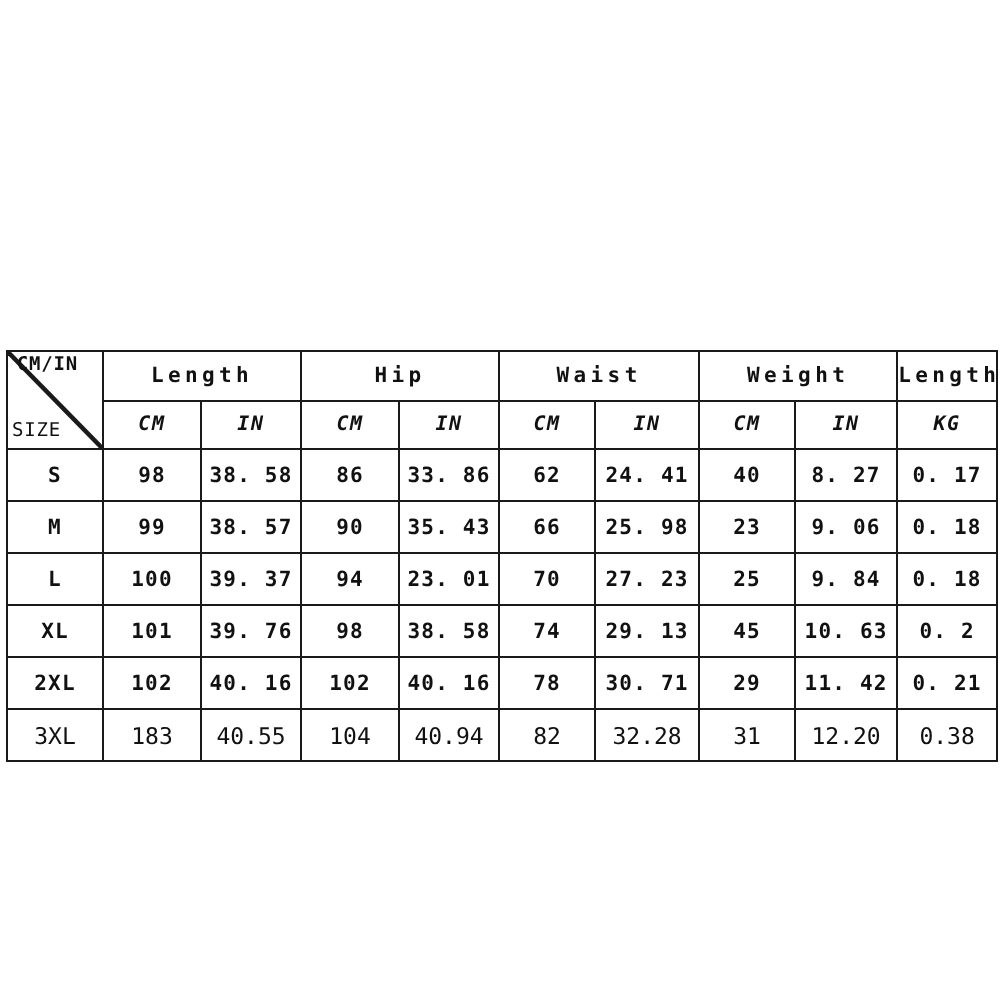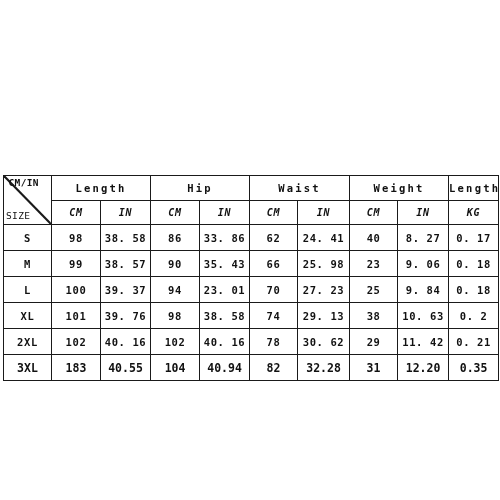--- a/index.html
+++ b/index.html
@@ -72,21 +72,21 @@
 
   
   tr.data-row td {
     height: 25px;
     font-size: 10.5px;
     letter-spacing: 0.6px;
   }
 
   
   tr.data-row.bold-row td {
-    font-weight: bold;
+    font-weight: normal;
     font-size: 11.5px;
     letter-spacing: 0px;
   }
 
   
   td.cm-cell {
     background: #c8e0b4;
   }
 
   
@@ -229,48 +229,48 @@
         </tr>
 
         <tr class="data-row">
           <td>XL</td>
           <td class="cm-cell">101</td>
           <td>39. 76</td>
           <td class="cm-cell">98</td>
           <td>38. 58</td>
           <td class="cm-cell">74</td>
           <td>29. 13</td>
-          <td class="cm-cell">38</td>
+          <td class="cm-cell">45</td>
           <td>10. 63</td>
           <td>0. 2</td>
         </tr>
 
         <tr class="data-row">
           <td>2XL</td>
           <td class="cm-cell">102</td>
           <td>40. 16</td>
           <td class="cm-cell">102</td>
           <td>40. 16</td>
           <td class="cm-cell">78</td>
-          <td>30. 62</td>
+          <td>30. 71</td>
           <td class="cm-cell">29</td>
           <td>11. 42</td>
           <td>0. 21</td>
         </tr>
 
         <tr class="data-row bold-row">
           <td>3XL</td>
           <td class="cm-cell">183</td>
           <td>40.55</td>
           <td class="cm-cell">104</td>
           <td>40.94</td>
           <td class="cm-cell">82</td>
           <td>32.28</td>
           <td class="cm-cell">31</td>
           <td>12.20</td>
-          <td>0.35</td>
+          <td>0.38</td>
         </tr>
 
       </tbody>
     </table>
   </div>
 
 </div>
 
 </body></html>

